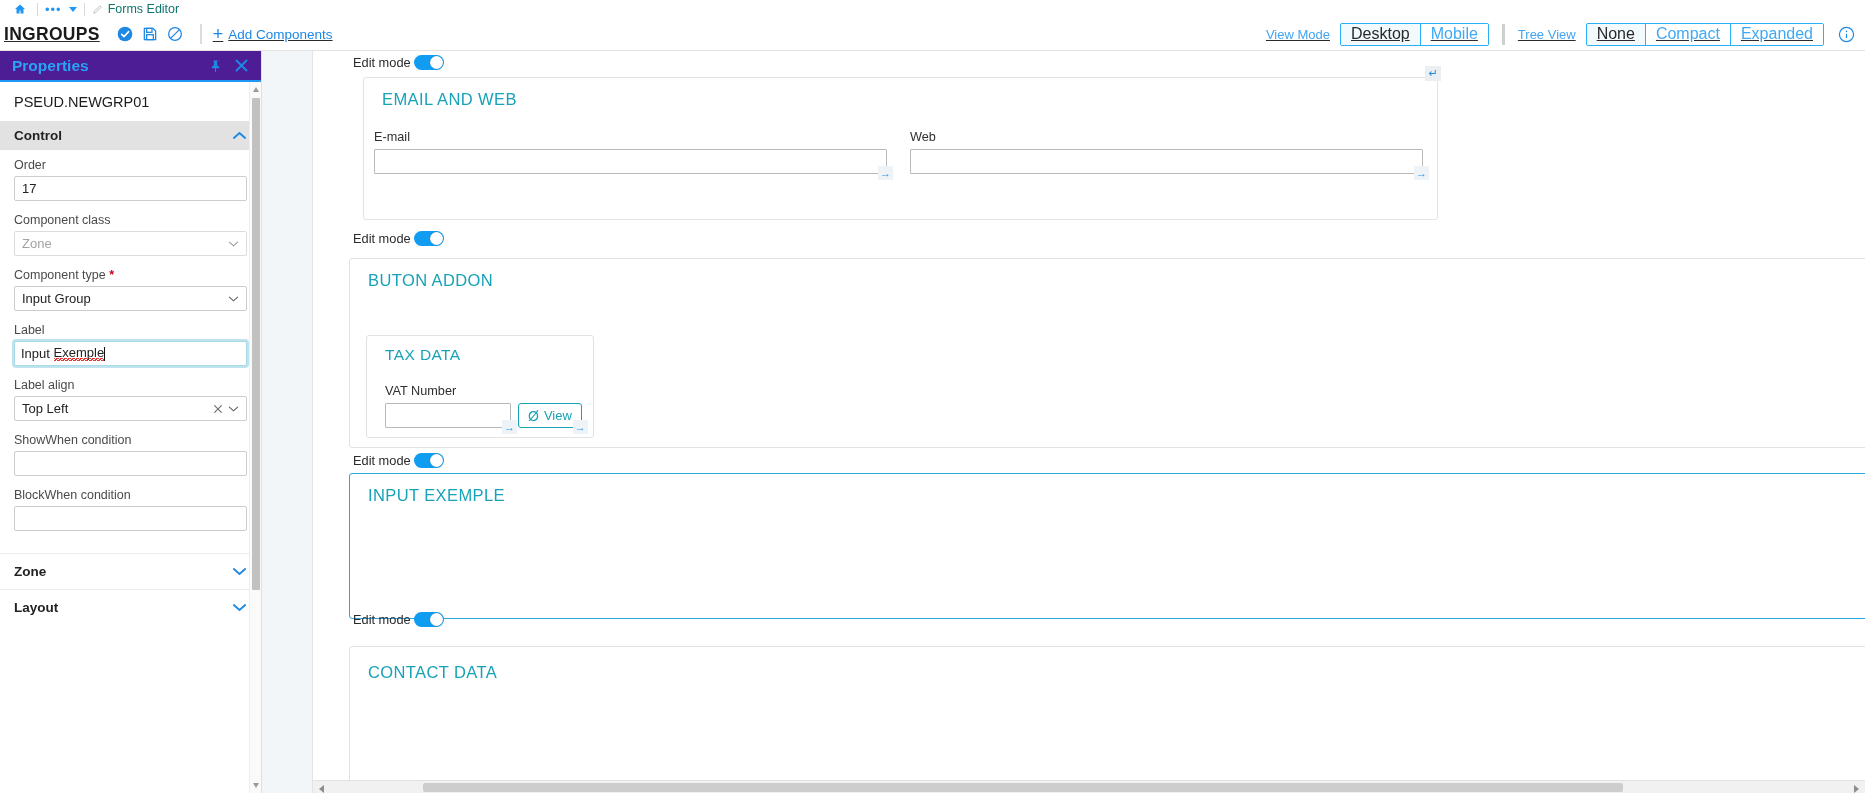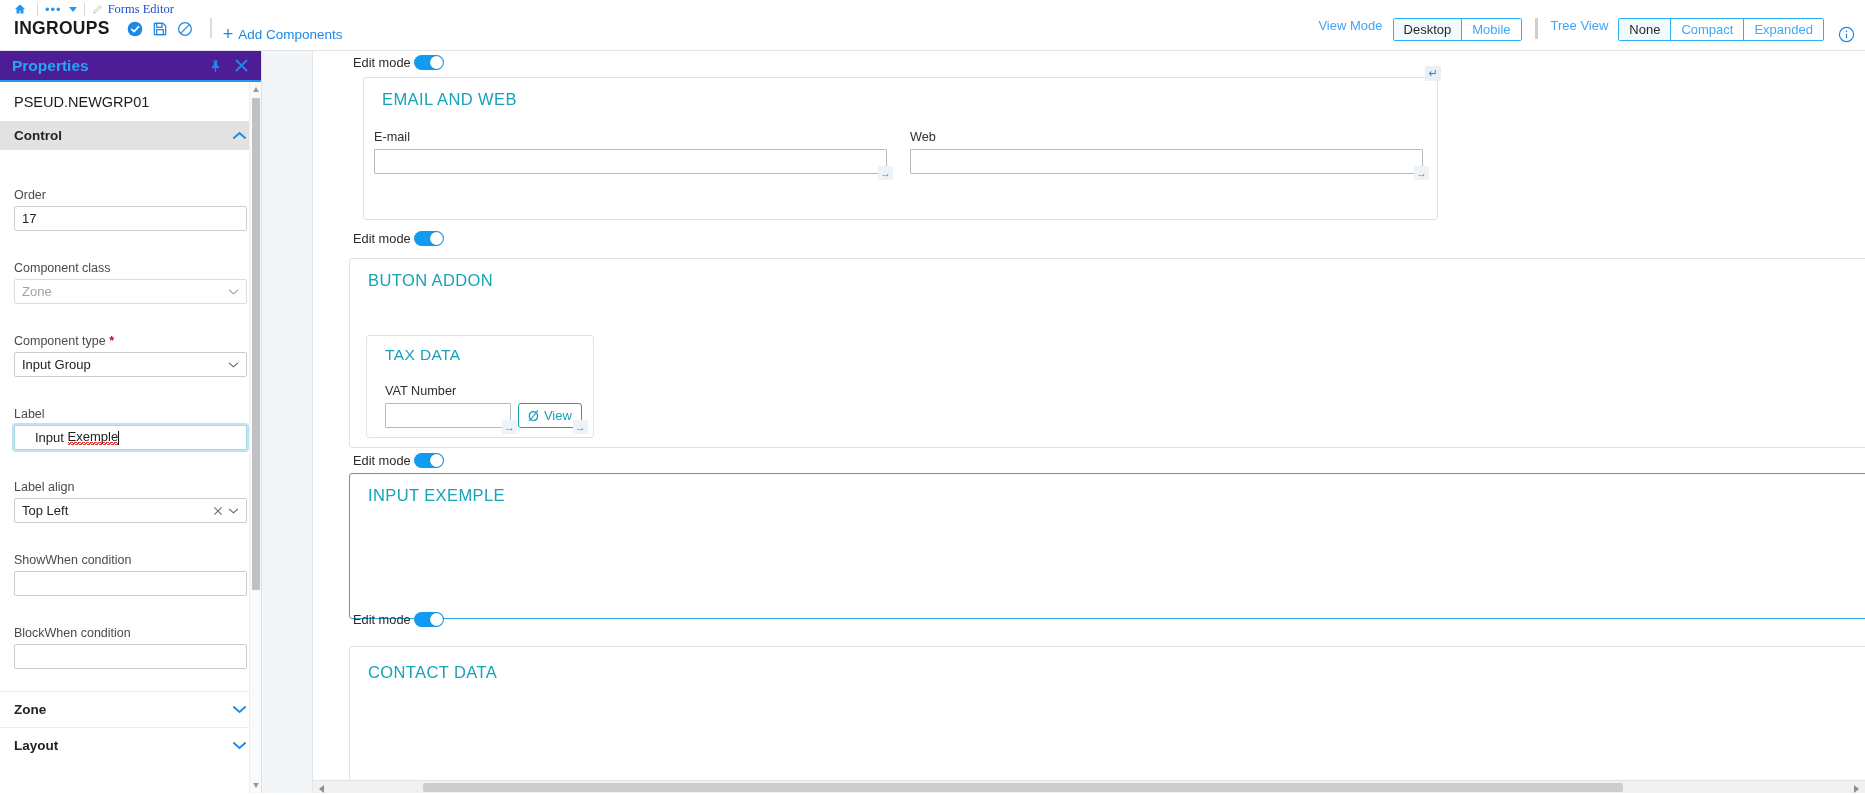--- a/index.html
+++ b/index.html
@@ -42,29 +42,31 @@
   }
   .bc-caret {
     width: 0; height: 0;
     border-left: 4px solid transparent;
     border-right: 4px solid transparent;
     border-top: 5px solid #2196f3;
     display: inline-block;
     margin-left: 3px;
   }
   .bc-pencil { color: #b9b9b9; font-size: 11.5px; margin-right: 5px; }
-  .bc-title { color: #1d4ed8; font-size: 12.5px; font-family: Liberation Serif, serif; }
+  .bc-title { color: #0f766e; font-size: 12.5px; }
 
   
   .main-header {
     height: 33px;
     display: flex;
-    padding: 0 10px 0 14px;
+    align-items: center;
+    padding: 0 10px 0 4px;
     background: #ffffff;
     border-bottom: 1px solid #e3e3e3;
+    text-decoration: underline;
   }
   .brand {
     font-size: 17.5px;
     font-weight: bold;
     letter-spacing: 0.3px;
     color: #1a1a1a;
     margin-right: 14px;
   }
   .hdr-icon {
     width: 22px; height: 22px;
@@ -91,21 +93,21 @@
   }
   .seg-group {
     display: flex;
     border: 1px solid #29b0f7;
     border-radius: 2px;
     overflow: hidden;
     height: 23px;
   }
   .seg-btn {
     padding: 0 10px;
-    font-size: 13px;
+    font-size: 16px;
     color: #3fa9f5;
     display: flex; align-items: center;
     background: #ffffff;
     cursor: pointer;
     border-right: 1px solid #29b0f7;
   }
   .seg-btn:last-child { border-right: none; }
   .seg-btn.active { background: #f2fafd; color: #2a2a2a; }
   .hdr-thick-divider {
     width: 3px; height: 21px; background: #cfcfcf; margin: 0 13px;
@@ -157,21 +159,21 @@
     display: flex; align-items: center;
     padding: 0 14px;
     font-weight: bold;
     font-size: 13.5px;
     color: #222;
     cursor: pointer;
   }
   .section-bar .chev { margin-left: auto; color: #1e88e5; font-size: 14px; }
   .section-bar.plain { background: #ffffff; border-top: 1px solid #ececec; height: 36px;}
   .form-body { padding: 8px 14px 10px 14px; background: #ffffff;}
-  .field { margin-bottom: 12px; margin-top: 30px; }
+  .field { margin-bottom: 12px; }
   .field-label {
     font-size: 12.5px;
     color: #4a4a4a;
     margin-bottom: 4px;
     display: block;
   }
   .req-star { color: #d0021b; font-weight: bold; }
   .txt-input {
     width: 100%;
     height: 25px;
@@ -211,21 +213,21 @@
     padding-bottom: 1px;
   }
   .caret-bar {
     display: inline-block;
     width: 1px; height: 14px;
     background: #111;
     vertical-align: -2px;
   }
   .fake-input-text {
     display: flex; align-items: center;
-    height: 25px; padding: 0 20px;
+    height: 25px; padding: 0 6px;
     font-size: 13px;
   }
   
   .props-vscroll {
     position: absolute;
     right: 0px; top: 31px;
     width: 12px; height: 711px;
     background: #fafafa;
     border-left: 1px solid #eee;
   }

